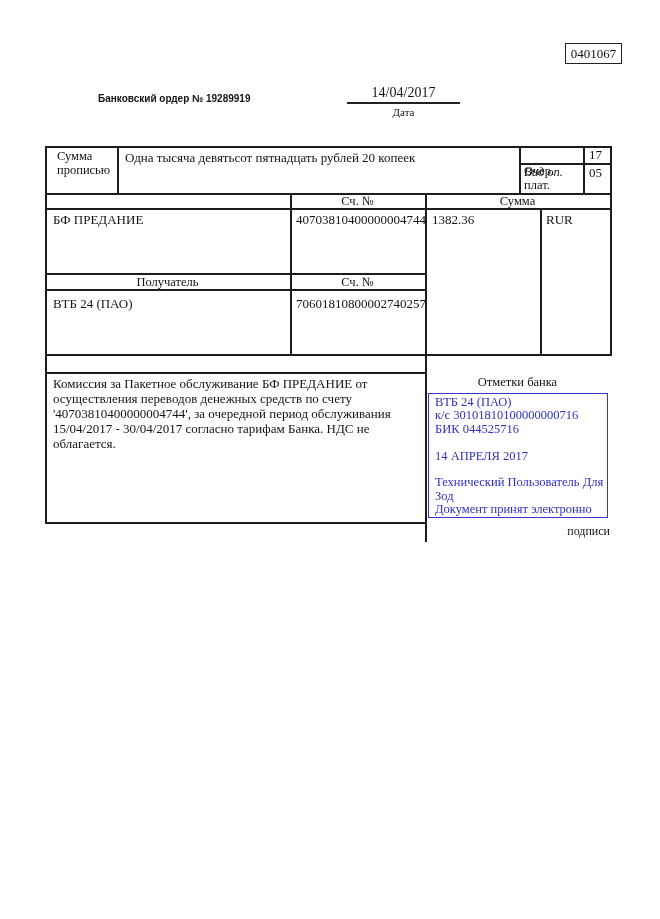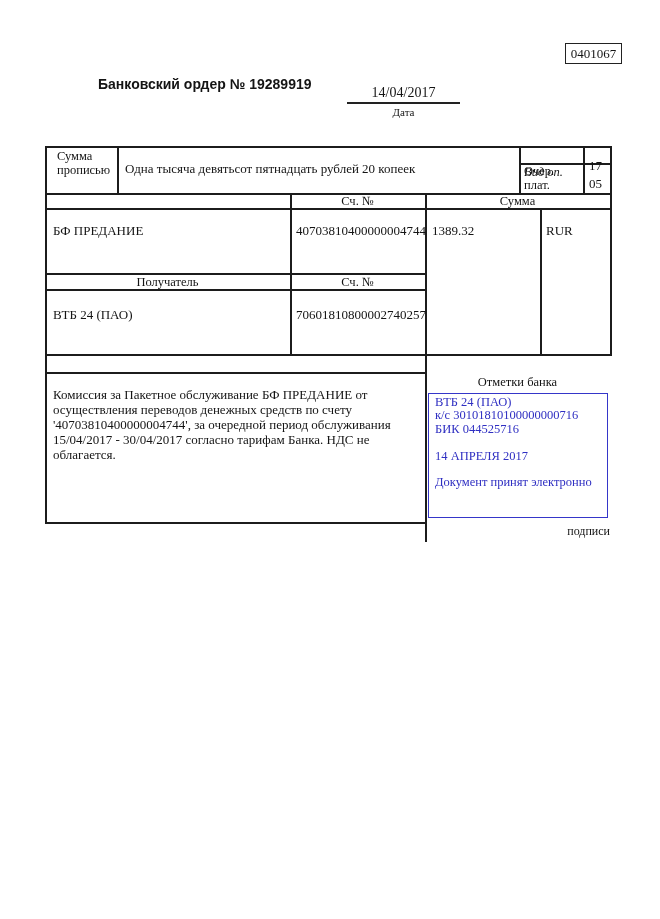--- a/index.html
+++ b/index.html
@@ -9,31 +9,31 @@
     background:#ffffff;
     font-family:"Liberation Serif", serif;
     color:#141414;
     overflow:hidden;
   }
   .hline{position:absolute;height:2px;background:#1c1c1c;}
   .vline{position:absolute;width:2px;background:#1c1c1c;}
   .txt{position:absolute;white-space:nowrap;}
   .wrap{position:absolute;white-space:normal;}
   .center{text-align:center;}
-  .serif13{font-size:13px;line-height:15px;margin-top:11px;}
+  .serif13{font-size:13px;line-height:15px;}
   .serif12{font-size:12.5px;line-height:14px;}
   #form-code-box{
     position:absolute;left:565px;top:43px;width:55px;height:19px;
     border:1.5px solid #222;
     font-size:13px;line-height:19px;text-align:center;
   }
   #doc-title{
-    position:absolute;left:58px;top:76px;
+    position:absolute;left:58px;top:93px;
     font-family:"Liberation Sans", sans-serif;
-    font-weight:bold;font-size:14px;padding-left:40px;
+    font-weight:bold;font-size:10px;padding-left:40px;
   }
   #date-value{position:absolute;left:347px;top:85px;width:113px;text-align:center;font-size:14px;}
   #date-underline{position:absolute;left:347px;top:102px;width:113px;height:1.5px;background:#222;}
   #date-label{position:absolute;left:347px;top:106px;width:113px;text-align:center;font-size:11px;}
   #stamp{
     position:absolute;left:428px;top:393px;width:172px;height:121px;
     border:1.5px solid #3536c9;
     color:#2f2fc2;
     font-size:12.5px;
     padding:2px 0 0 6px;
@@ -78,38 +78,39 @@
   <div class="txt serif12" style="left:524px;top:165px;font-style:italic;">Вид оп.</div>
   <div class="txt serif13" style="left:589px;top:147px;">17</div>
   <div class="wrap serif12" style="left:524px;top:165px;width:50px;line-height:13.5px;">Очер. плат.</div>
   <div class="txt serif13" style="left:589px;top:165px;">05</div>
 
   <div class="txt serif12 center" style="left:290px;top:194px;width:135px;">Сч. №</div>
   <div class="txt serif12 center" style="left:425px;top:194px;width:185px;">Сумма</div>
 
   <div class="txt serif13" style="left:53px;top:212px;">БФ ПРЕДАНИЕ</div>
   <div class="txt serif13" style="left:296px;top:212px;">40703810400000004744</div>
-  <div class="txt serif13" style="left:432px;top:212px;">1389.32</div>
+  <div class="txt serif13" style="left:432px;top:212px;">1382.36</div>
   <div class="txt serif13" style="left:546px;top:212px;">RUR</div>
 
   <div class="txt serif12 center" style="left:45px;top:275px;width:245px;">Получатель</div>
   <div class="txt serif12 center" style="left:290px;top:275px;width:135px;">Сч. №</div>
 
   <div class="txt serif13" style="left:53px;top:296px;">ВТБ 24 (ПАО)</div>
   <div class="txt serif13" style="left:296px;top:296px;">70601810800002740257</div>
 
   <div class="wrap serif13" style="left:53px;top:376px;width:370px;">Комиссия за Пакетное обслуживание БФ ПРЕДАНИЕ от осуществления переводов денежных средств по счету '40703810400000004744', за очередной период обслуживания 15/04/2017 - 30/04/2017 согласно тарифам Банка. НДС не облагается.</div>
 
   <div class="txt serif12 center" style="left:425px;top:375px;width:185px;text-align:center;">Отметки банка</div>
 
   <div id="stamp">
     <div class="stamp-line">ВТБ 24 (ПАО)</div>
     <div class="stamp-line">к/с 30101810100000000716</div>
     <div class="stamp-line">БИК 044525716</div>
     <div class="stamp-line"></div>
     <div class="stamp-line">14 АПРЕЛЯ 2017</div>
     <div class="stamp-line"></div>
+    <div class="stamp-line" style="width:170px;">Технический Пользователь Для Зод</div>
     <div class="stamp-line">Документ принят электронно</div>
   </div>
 
   <div class="txt" style="left:425px;top:524px;width:185px;text-align:right;font-size:12px;">подписи</div>
 
 </div>
 
 </body></html>

